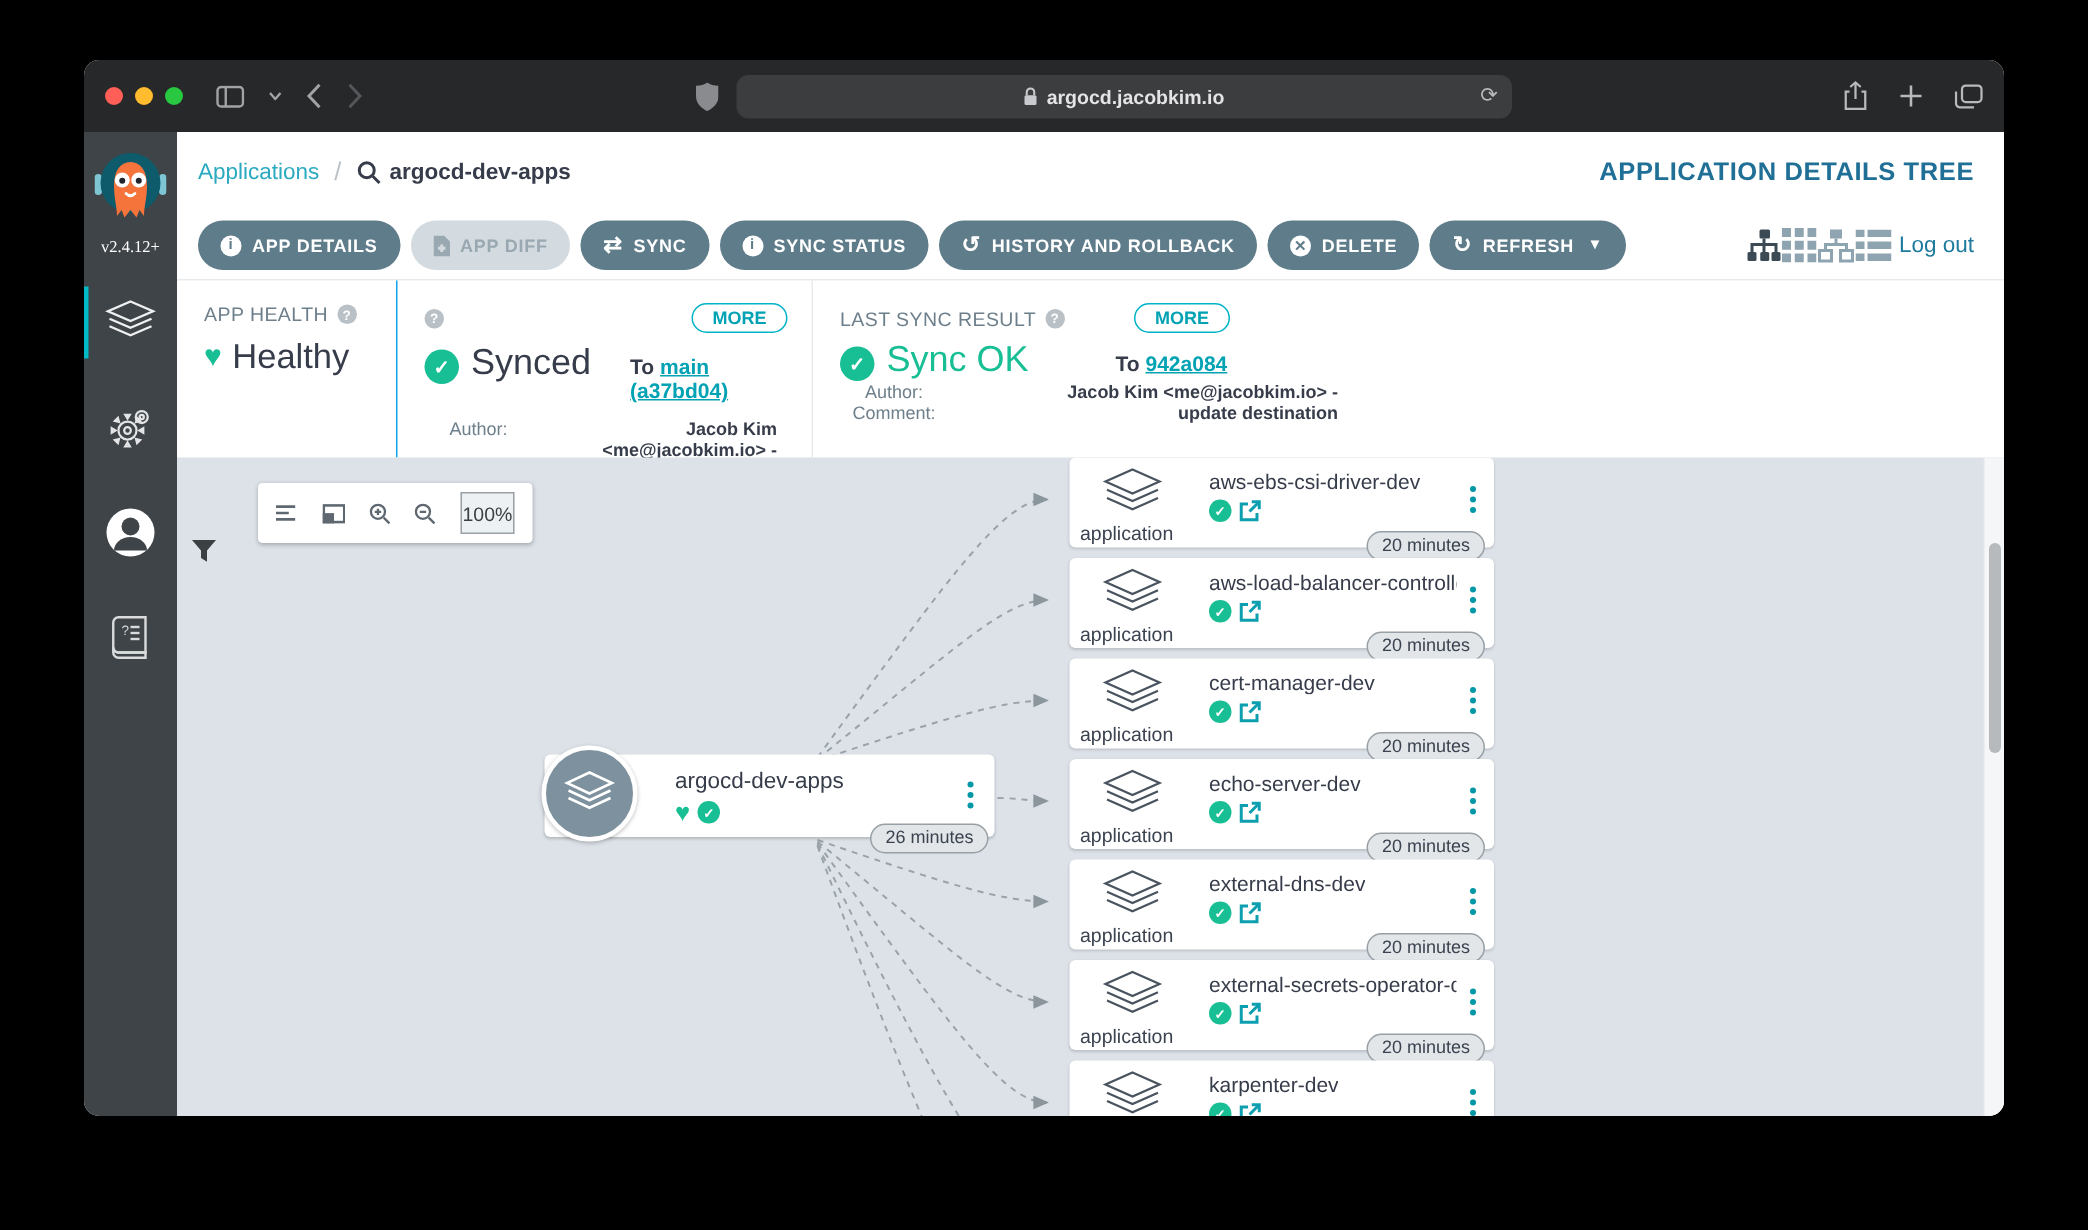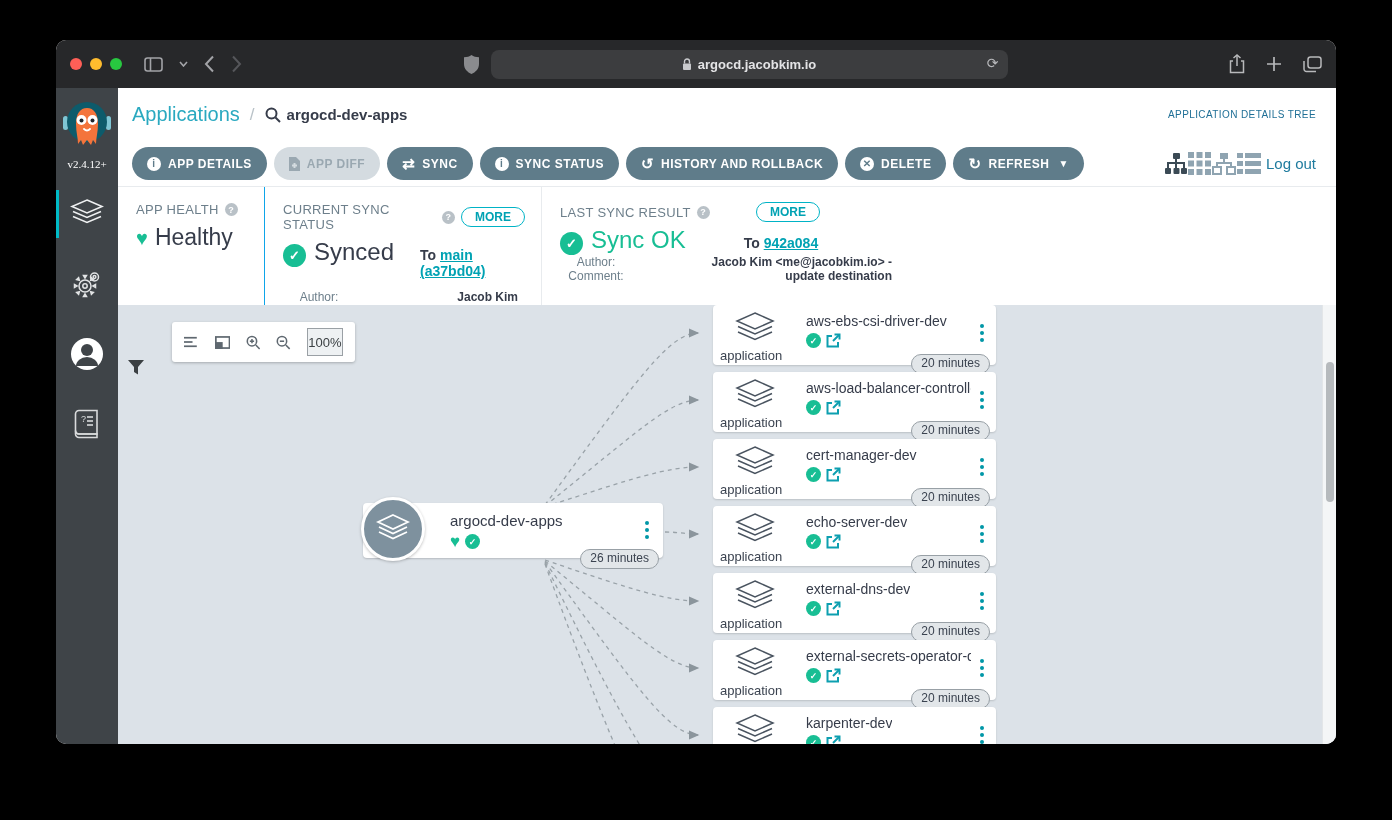--- a/index.html
+++ b/index.html
@@ -22,24 +22,24 @@
   
   .app{display:flex;height:656px;}
   .sidebar{width:62px;background:#3f4448;display:flex;flex-direction:column;align-items:center;flex-shrink:0;}
   .ver{color:#fff;font-size:11px;margin:4px 0 20px 0;font-family:Liberation Serif, serif;}
   .navitem{width:62px;height:48px;display:flex;align-items:center;justify-content:center;margin-bottom:22px;box-sizing:border-box;position:relative;}
   .navitem.active::before{content:"";position:absolute;left:0;top:0;bottom:0;width:3px;background:#00bac6;}
   .content{flex:1;display:flex;flex-direction:column;min-width:0;}
 
   
   .phead{height:53px;display:flex;align-items:center;padding:0 20px 0 14px;background:#fff;box-sizing:border-box;}
-  .crumb-root{color:#2aa9c0;font-size:20px;text-decoration:none;}
+  .crumb-root{color:#2aa9c0;font-size:15px;text-decoration:none;}
   .crumb-sep{color:#b9c2c8;font-size:17px;margin:0 10px;}
   .appname{font-size:15px;font-weight:bold;color:#363c4a;margin-left:6px;}
-  .viewtitle{margin-left:auto;font-size:10px;font-weight:normal;letter-spacing:.4px;color:#1f6f96;}
+  .viewtitle{margin-left:auto;font-size:17px;font-weight:bold;letter-spacing:.4px;color:#1f6f96;}
 
   
   .toolbar{height:45px;display:flex;align-items:center;padding:0 20px 0 14px;background:#fff;box-sizing:border-box;gap:7px;}
   .btn{height:33px;border-radius:17px;background:#5f7c8a;color:#fff;border:none;font-family:inherit;font-size:12px;font-weight:bold;letter-spacing:.5px;display:flex;align-items:center;gap:7px;padding:0 15px;cursor:pointer;}
   .btn.disabled{background:#d4dbe0;color:#9aa8b1;}
   .cic{width:14px;height:14px;border-radius:50%;background:#fff;color:#5f7c8a;font-size:10px;font-weight:bold;display:inline-flex;align-items:center;justify-content:center;flex-shrink:0;}
   .gly{font-size:15px;line-height:1;}
   .caret{font-size:10px;margin-left:2px;}
   .views{margin-left:auto;display:flex;align-items:center;}
   .logout{color:#1e7b9e;font-size:15px;margin-left:5px;text-decoration:none;}
@@ -312,21 +312,20 @@
             <span>APP HEALTH</span>
             <span class="q">?</span>
           </div>
           <div class="hval">
             <span class="heart">♥</span>
             <span>Healthy</span>
           </div>
         </div>
         <div class="sec sec2">
           <div class="slabel">
-            <span>CURRENT SYNC STATUS</span>
             <span class="q">?</span>
             <button class="more" style="margin-left:auto;">MORE</button>
           </div>
           <div class="syncrow">
             <span class="chk big">✓</span>
             <span class="syncword">Synced</span>
             <span class="torow"><span>To</span> <a class="rev" href="#">main (a37bd04)</a></span>
           </div>
           <div class="meta">
             <div class="mrow">

